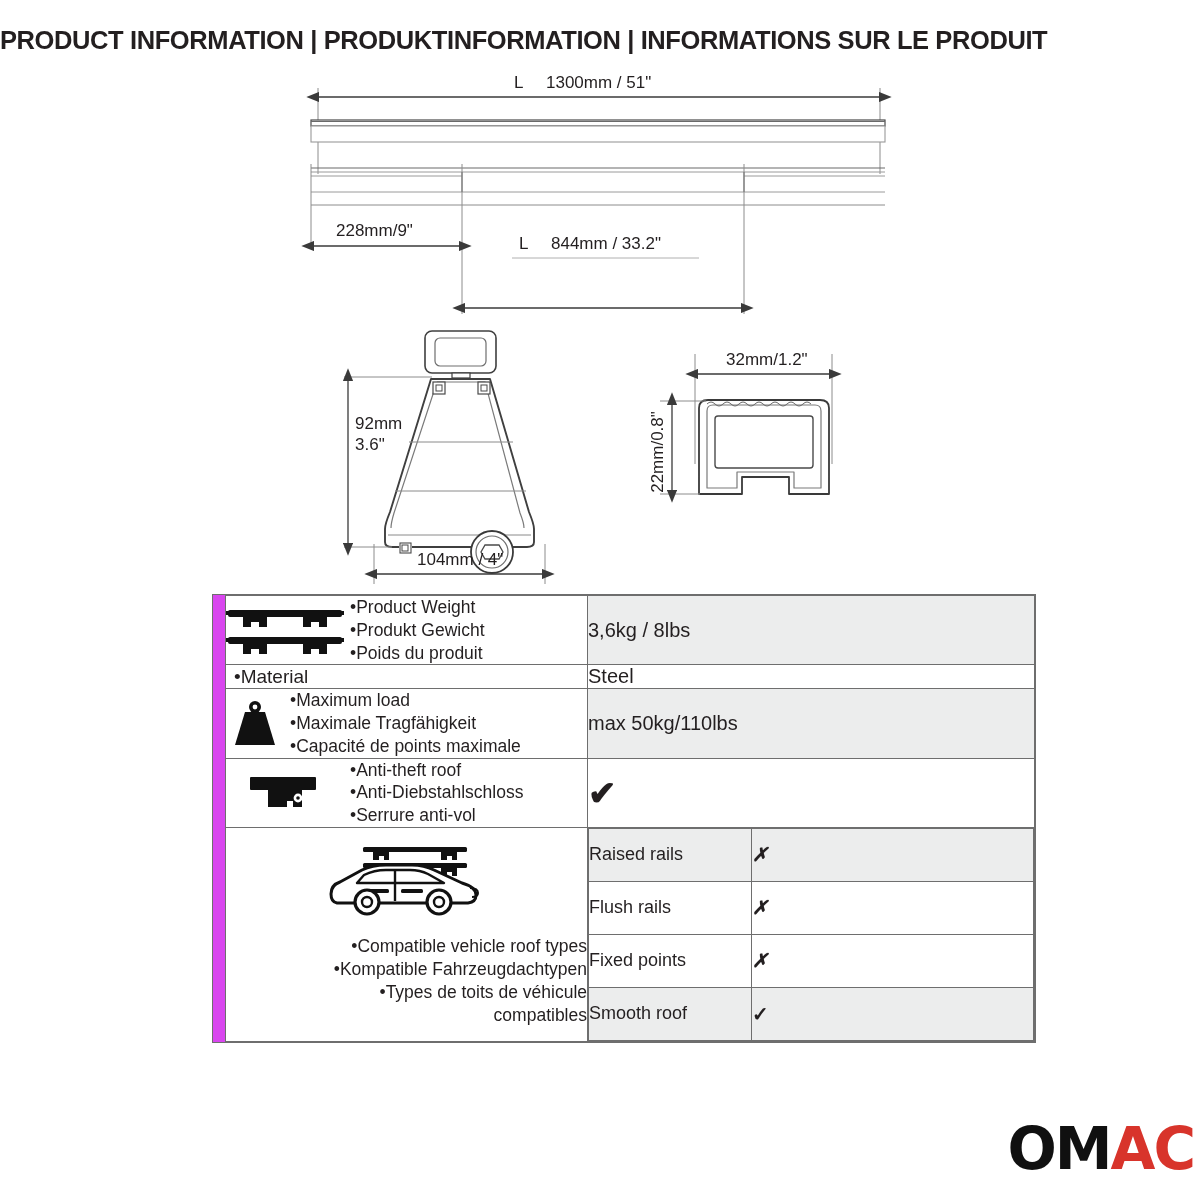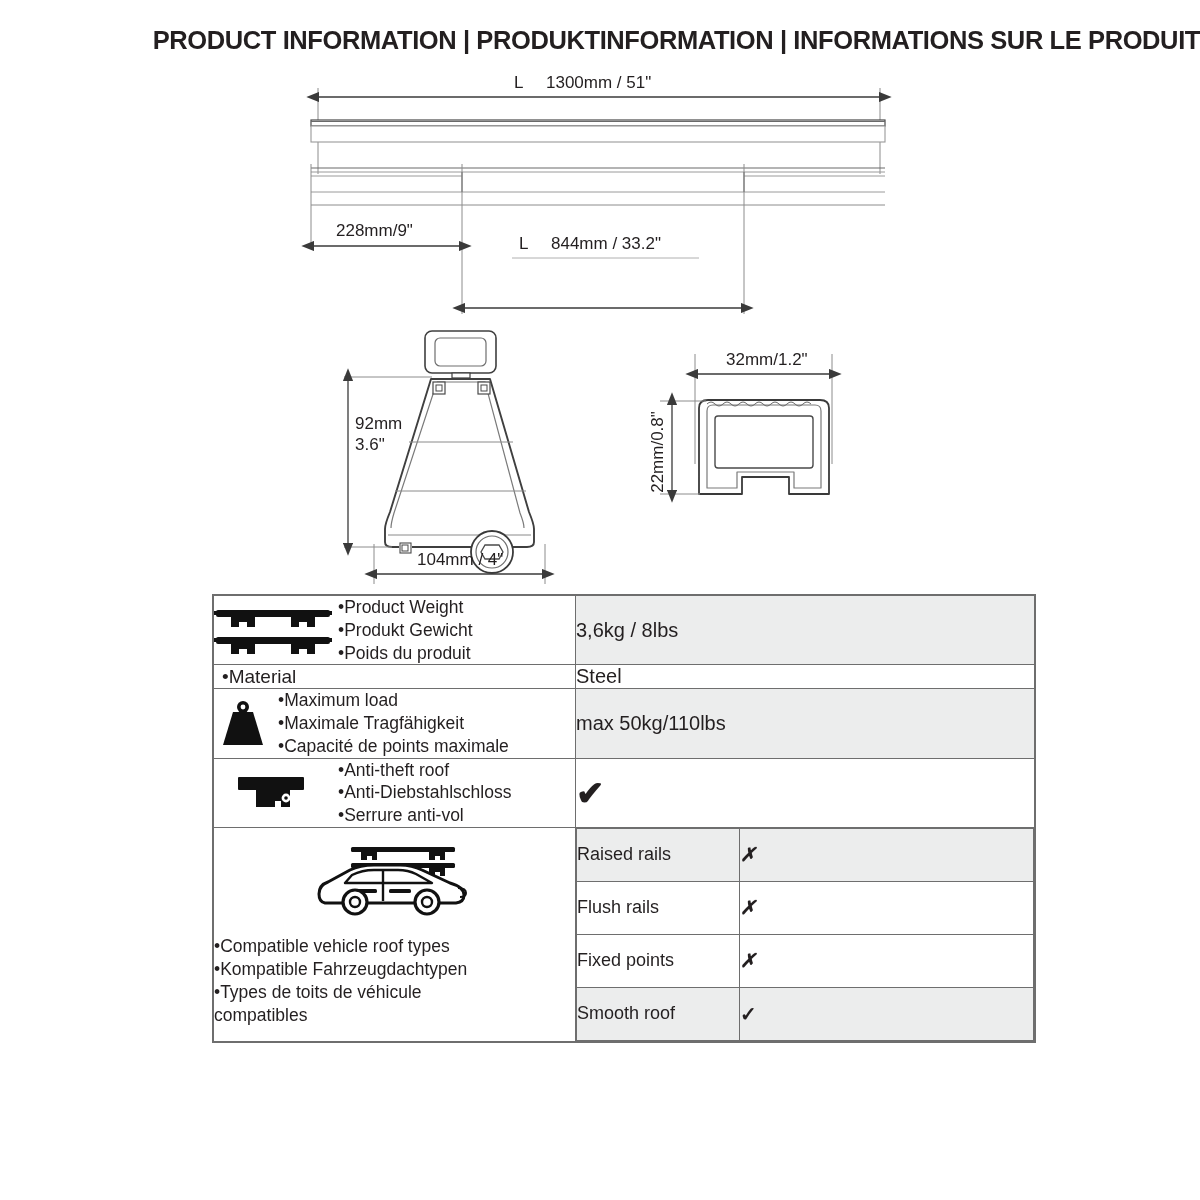--- a/index.html
+++ b/index.html
@@ -17,46 +17,46 @@
     height: 1200px;
     background: #fff;
   }
 
   
   #title {
     position: absolute;
     top: 26px;
     left: 0;
     width: 1200px;
-    text-align: right;
+    text-align: left;
     font-size: 25.5px;
     font-weight: 700;
     letter-spacing: -0.4px;
     color: #231f20;
     white-space: nowrap;
-    padding-left: 45px;
   }
 
   
   #drawing {
     position: absolute;
     top: 64px; left: 0;
     width: 1200px; height: 520px;
   }
   #drawing svg { display: block; }
 
   
   #spec-table {
     position: absolute;
     left: 212px;
     top: 594px;
     width: 824px;
     border: 1.5px solid #6e6e6e;
     border-collapse: collapse;
-    background: #404040;
+    background: #d946ef;
+    padding-left: 12px;
   }
   #spec-table table { border-collapse: collapse; width: 100%; }
   #spec-table td {
     border: 1.5px solid #6e6e6e;
     vertical-align: middle;
     padding: 0;
   }
   .c-icon-label { width: 362px; padding: 8px 6px 8px 10px; }
   .c-value { padding: 6px 0 6px 18px; font-size: 20px; color: #231f20; }
   .shade { background: #eceded; }
@@ -80,21 +80,21 @@
     border: 1.5px solid #6e6e6e;
     height: 53px;
     font-size: 18px;
     color: #231f20;
   }
   td.roof-name { width: 163px; padding-left: 16px; }
   td.roof-mark { padding-left: 14px; }
   td.rt-none { border-left: none; }
   .roof-left {
     padding: 14px 10px 14px 14px;
-    text-align: left;
+    text-align: right;
     margin-left: 10px;
   }
   .roof-left .car-icon { text-align: center; margin-bottom: 10px; }
   .roof-left .labels { font-size: 17.5px; line-height: 1.32; }
 
   
   #logo {
     position: absolute;
     right: 6px;
     bottom: 22px;
@@ -368,14 +368,17 @@
               </td>
             </tr>
           </tbody>
               </table>
         </td>
       </tr>
     </tbody>
       </table>
   </div>
 
+  <div id="logo">
+    <span class="om" style="color: rgb(16, 16, 16);">OM</span><span class="ac" style="color: rgb(216, 52, 43);">AC</span>
+  </div>
 
 </div>
 
 </body></html>

